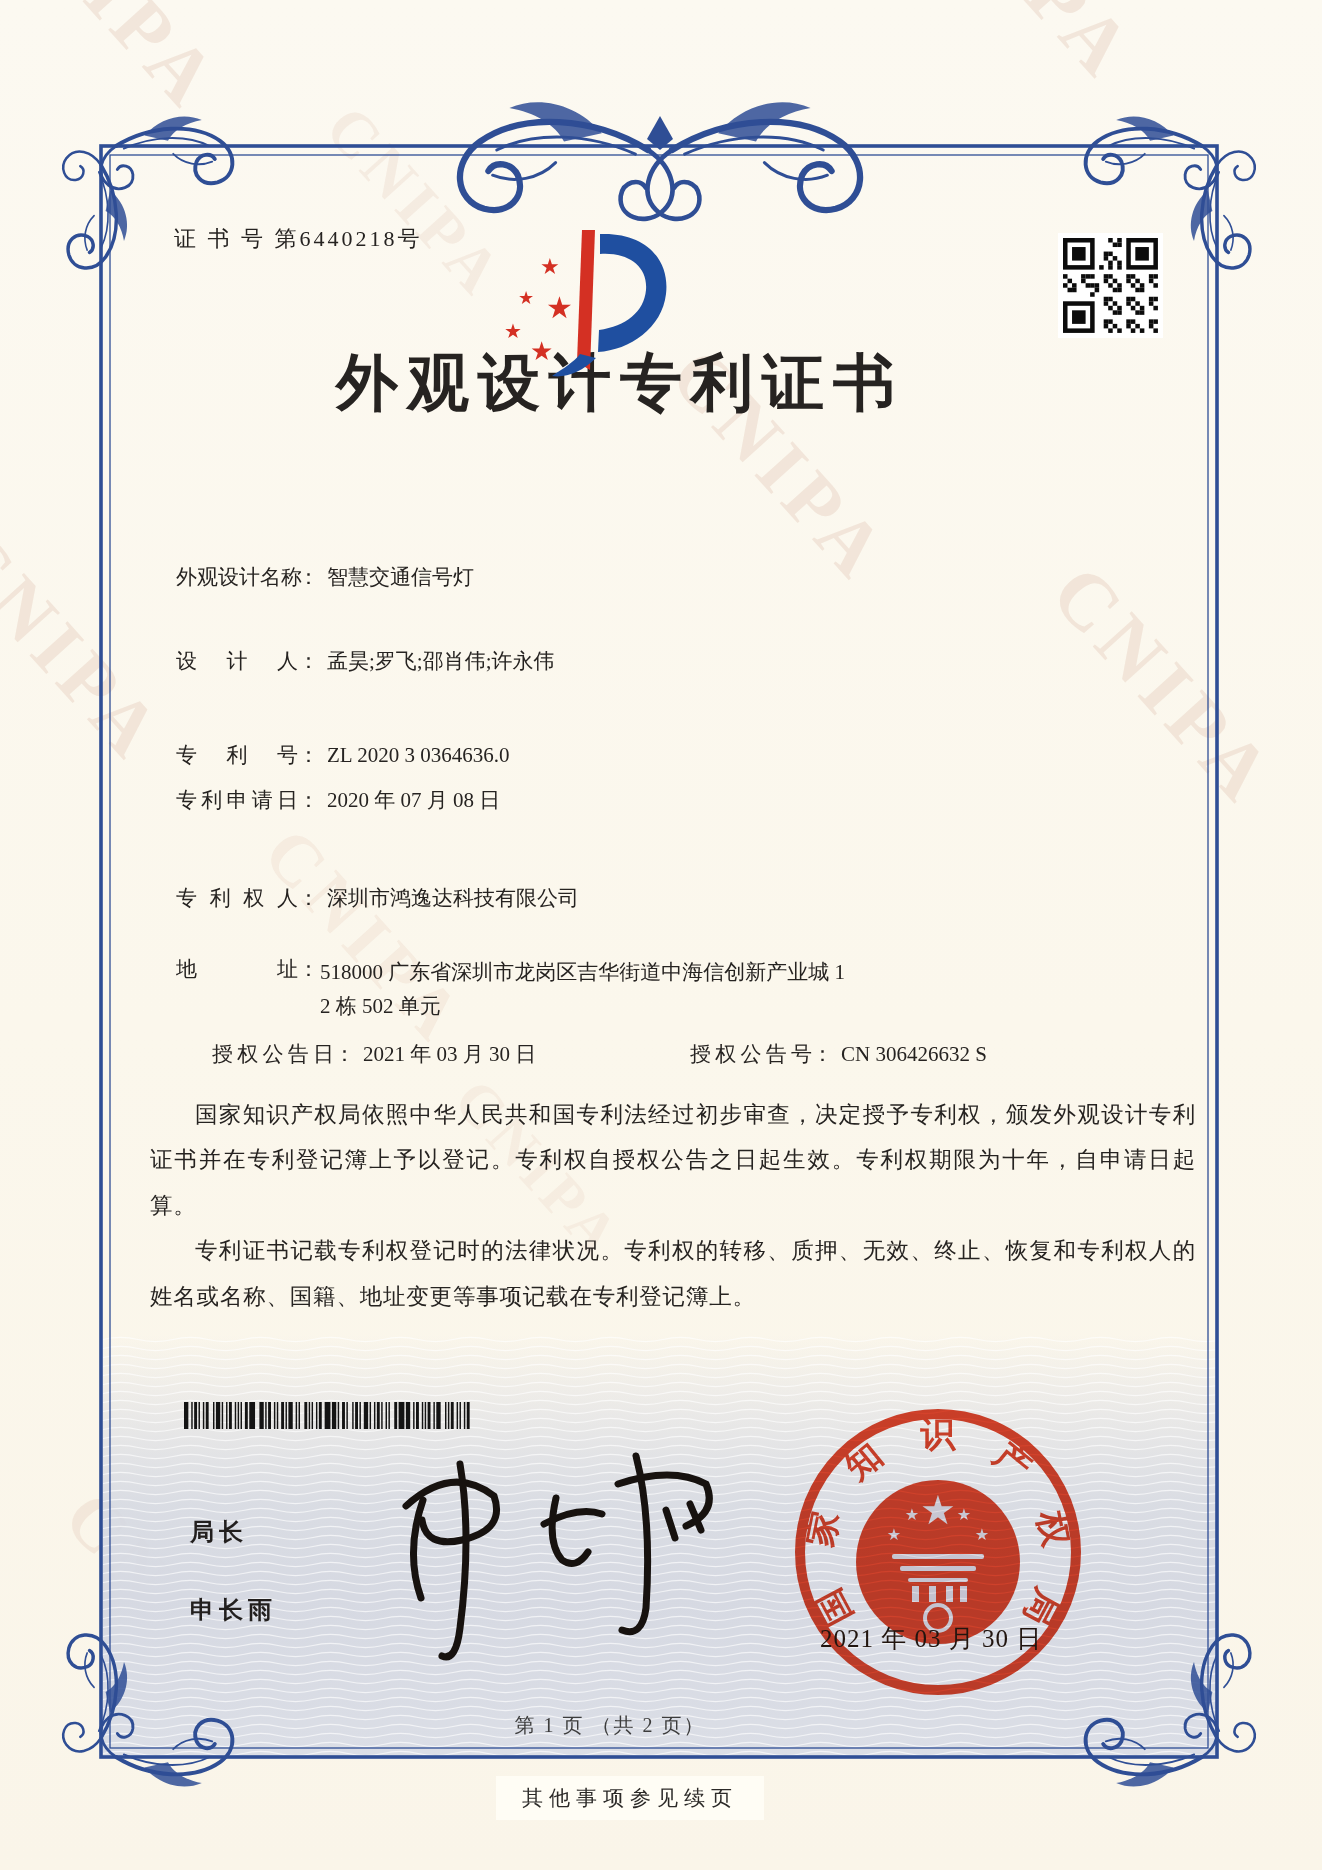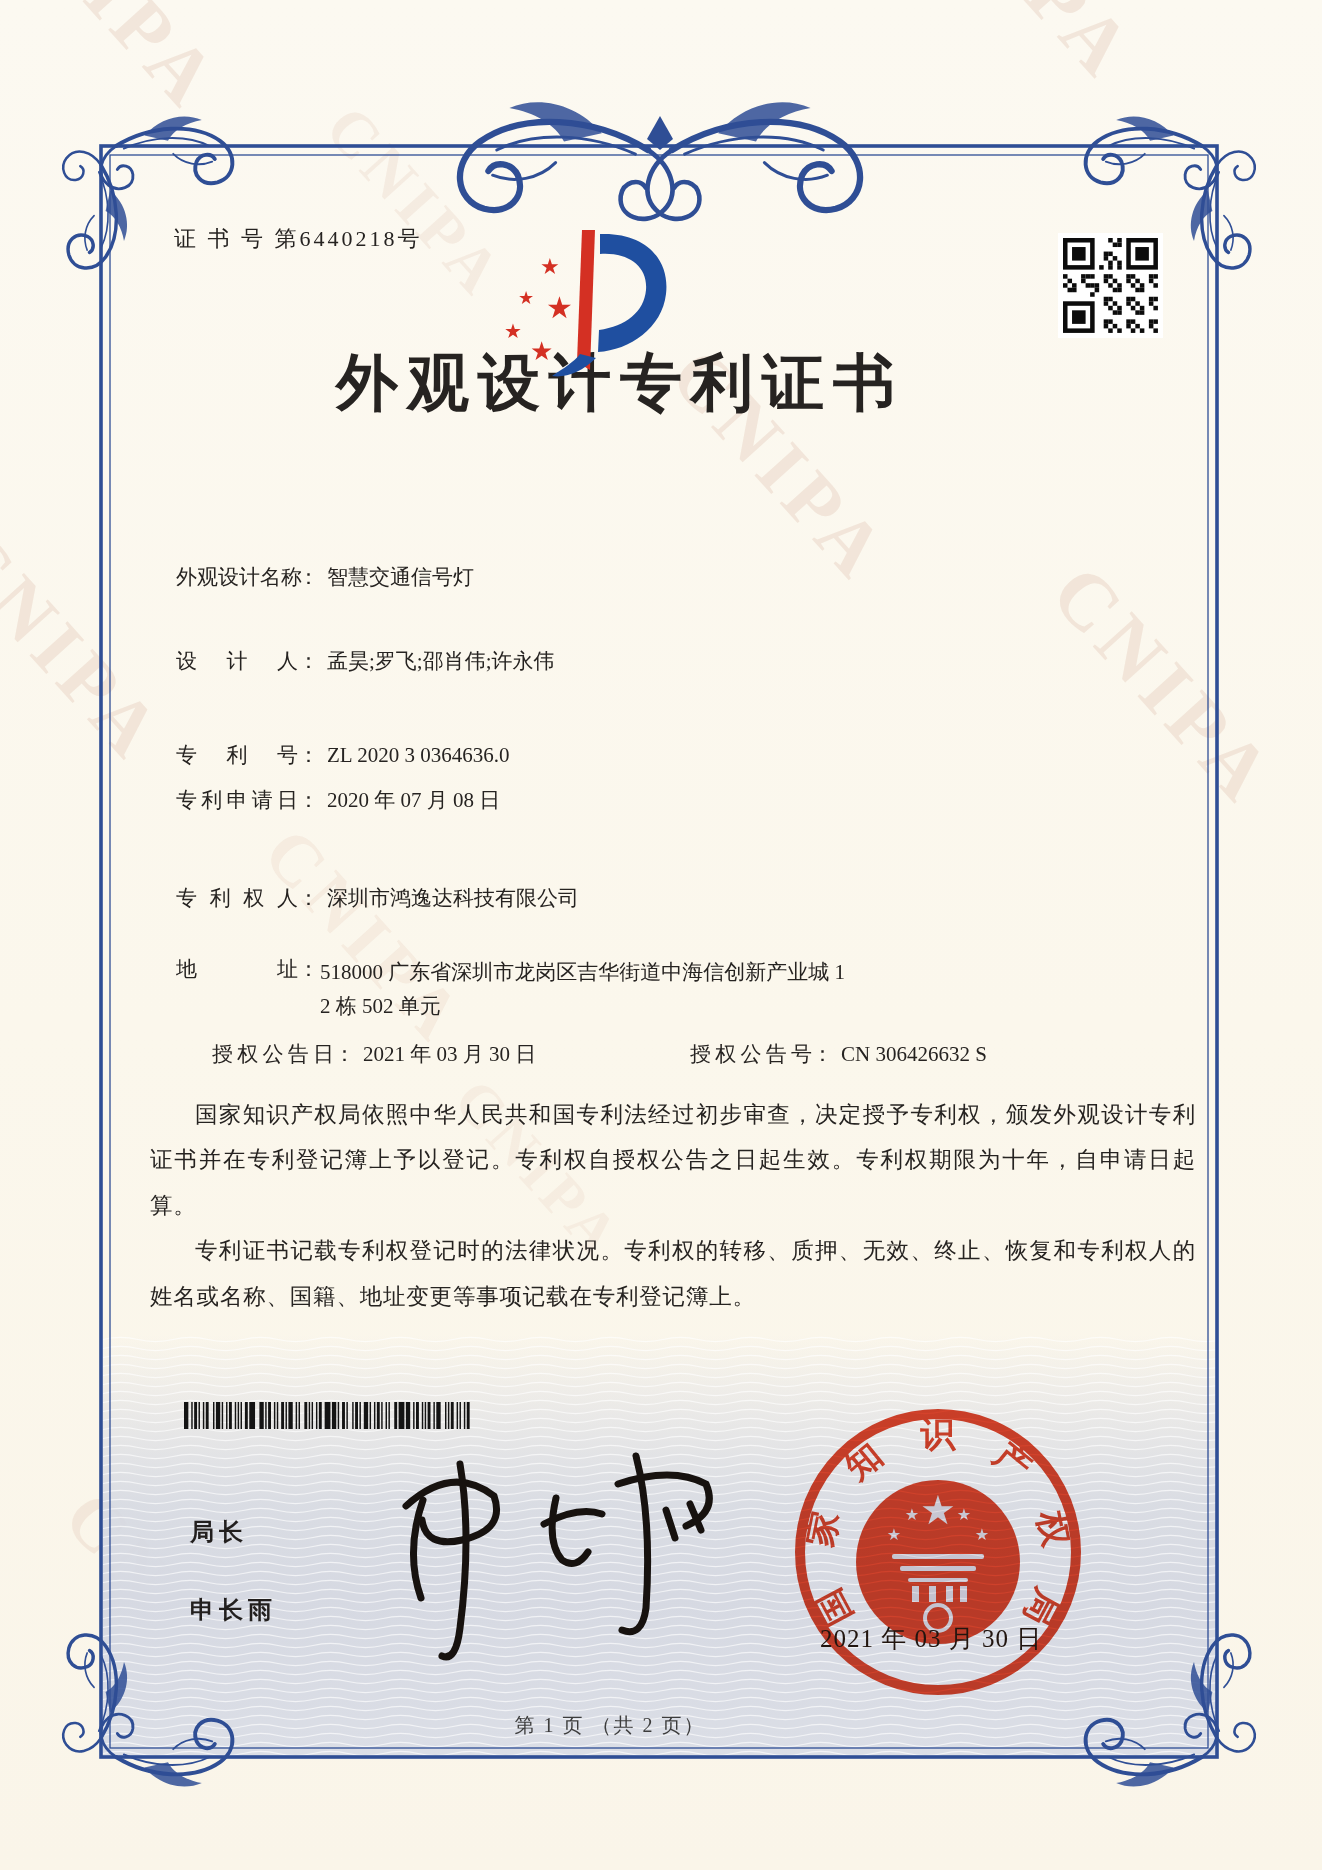--- a/index.html
+++ b/index.html
@@ -358,14 +358,17 @@
               <rect x="22" y="34" width="7" height="16"></rect>
             <circle r="13" cy="66" fill="none" stroke="#e9e5ea" stroke-width="4"></circle>
           </g>
         </g>
       </g>
     </svg>
   </div>
   <div class="txt seal-date">2021 年 03 月 30 日</div>
 
   <div class="txt page-num">第 1 页 （共 2 页）</div>
+  <div class="txt note-wrap">
+    <span class="note-band">其他事项参见续页</span>
+  </div>
 
 </div>
 
 </body></html>

